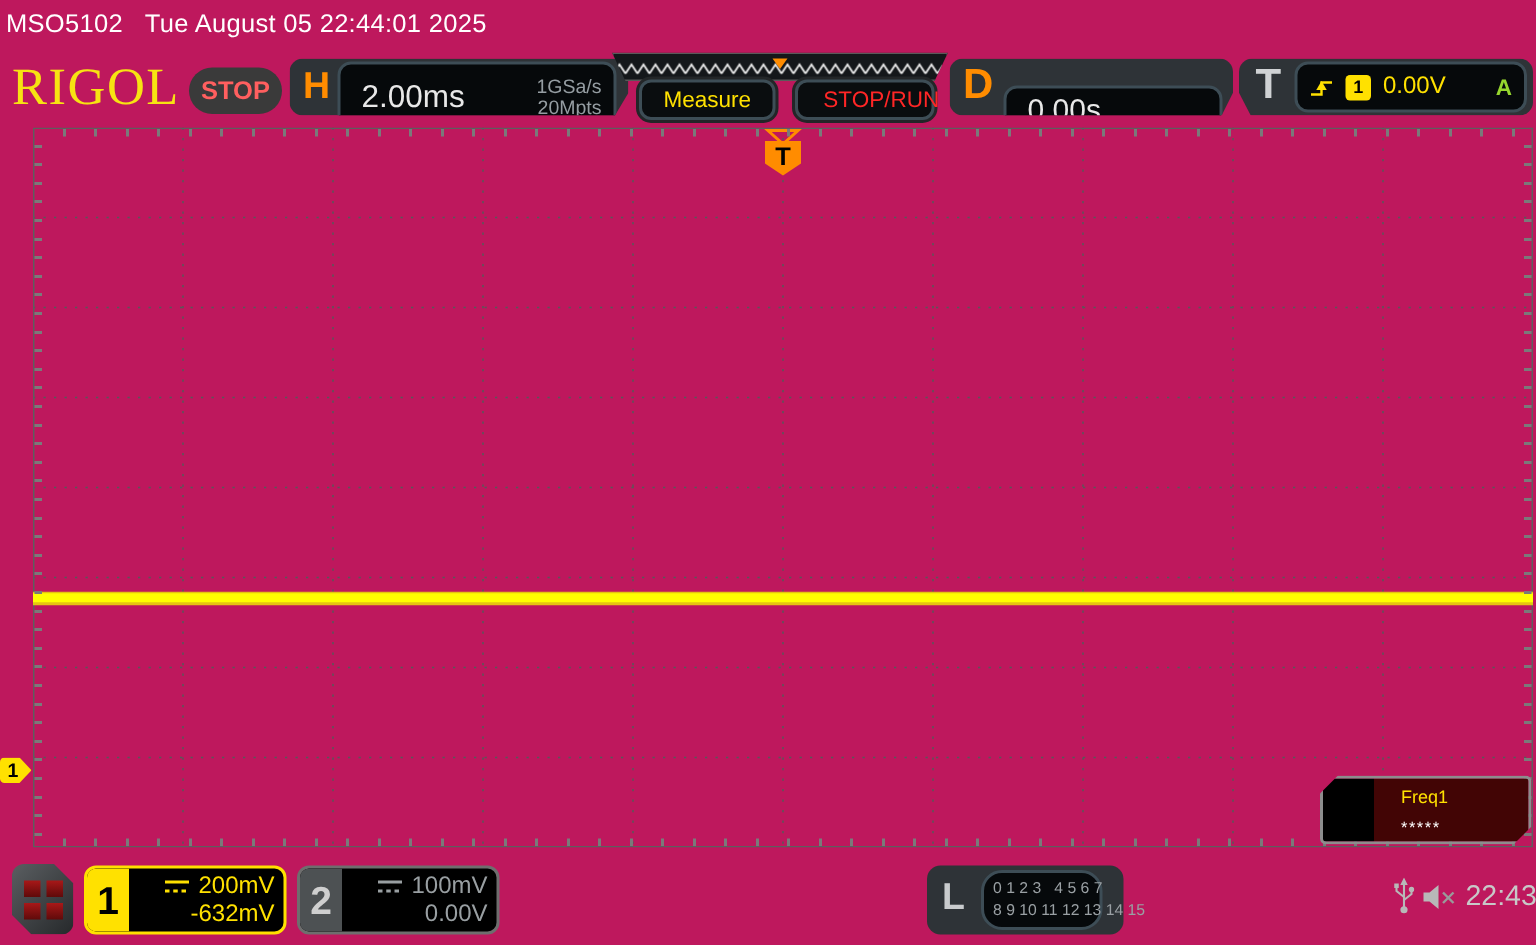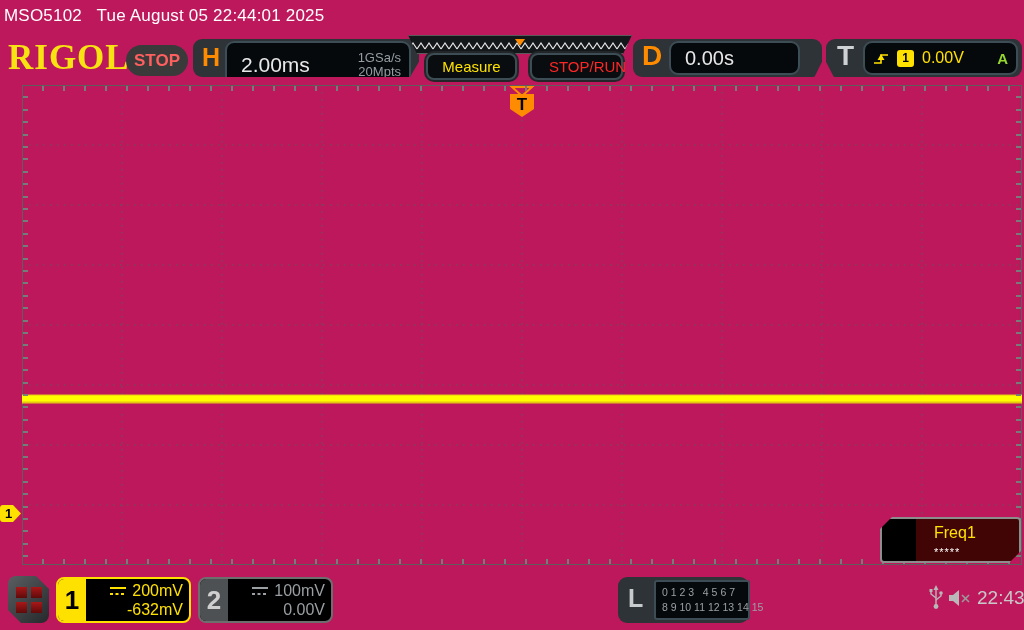--- a/index.html
+++ b/index.html
@@ -7,21 +7,21 @@
               font-family:"Liberation Sans", sans-serif; }
   .abs { position:absolute; }
   #stage { position:relative; width:1024px; height:630px; background:#be185d; }
 
   
   #titlebar { left:4px; top:6px; color:#ffffff; font-size:17px; letter-spacing:0.2px; }
   #titlebar .model { margin-right:10px; }
 
   
   #logo { left:8px; top:38px; color:#f7e312; font-family:"Liberation Serif", serif;
-          font-weight:700; font-size:35px; letter-spacing:1px; }
+          font-weight:400; font-size:35px; letter-spacing:1px; }
   #runstate { left:126px; top:45px; width:62px; height:31px; background:#3a3a3a;
               border-radius:16px; display:flex; align-items:center; justify-content:center;
               color:#ff5f5f; font-weight:bold; font-size:17px; }
 
   .tab { background:#2e3337; border-radius:9px; }
   .tab-letter { position:absolute; font-weight:bold; }
   .inner-box { position:absolute; background:#06090b; border:2px solid #3d4d56;
                border-radius:9px; display:flex; align-items:center; }
 
   #h-group  { left:193px; top:39px; width:226px; height:38px;
@@ -38,21 +38,21 @@
 
   .hdr-btn { background:#0a0d0f; border:2px solid #3d4d56; border-radius:8px;
              display:flex; align-items:center; justify-content:center;
              font-weight:normal; font-size:15px; box-shadow:0 0 0 2px #232628; }
   #measure-btn { left:426px; top:53px; width:91px; height:27px; color:#ffe100; }
   #stoprun-btn { left:530px; top:53px; width:93px; height:27px; color:#ff2626;padding-left:22px; }
 
   #d-group { left:633px; top:39px; width:189px; height:38px;
              clip-path:polygon(0 0,100% 0,100% 60%,96% 100%,0 100%); }
   #d-group .tab-letter { left:9px; top:1px; font-size:28px; color:#ff8c00; }
-  #d-group .inner-box { left:36px; top:2px; width:131px; height:34px; }
+  #d-group .inner-box { left:36px; top:18px; width:146px; height:34px; }
   #d-value { color:#e8e8e8; font-size:20px; margin-left:14px; }
 
   #t-group { left:826px; top:39px; width:196px; height:38px;
              clip-path:polygon(0 0,100% 0,100% 100%,4% 100%,0 60%); }
   #t-group .tab-letter { left:11px; top:1px; font-size:28px; color:#cfd2d4; }
   #t-group .inner-box { left:37px; top:2px; width:155px; height:34px; gap:8px; padding:0 8px; }
   #t-badge { width:17px; height:17px; background:#ffe100; color:#000; border-radius:3px;
              font-size:12px; font-weight:bold; display:flex; align-items:center; justify-content:center; }
   #t-level { color:#ffe100; font-size:16px; }
   #t-mode  { margin-left:auto; color:#96d62e; font-weight:bold; font-size:15px; }
@@ -68,21 +68,21 @@
   #ch1-marker { left:0; top:505px; width:21px; height:17px; background:#ffe100;
                 clip-path:polygon(0 0,62% 0,100% 50%,62% 100%,0 100%);
                 color:#000; font-size:13px; font-weight:bold;
                 display:flex; align-items:center; padding-left:5px; border-radius:3px; }
 
   
   #freq-box { left:880px; top:517px; width:141px; height:46px;
               border:2px solid #8d8d8d; border-radius:4px;
               background:linear-gradient(90deg, #000 0 34px, #420505 34px);
               clip-path:polygon(12px 0,100% 0,100% calc(100% - 12px),calc(100% - 12px) 100%,0 100%,0 12px); }
-  #freq-name { position:absolute; left:52px; top:5px; color:#ffe100; font-size:16px; }
+  #freq-name { position:absolute; left:52px; top:5px; color:#ffe100; font-size:12px; }
   #freq-value { position:absolute; left:52px; top:27px; color:#ffffff; font-size:11px; letter-spacing:1px; }
 
   
   #nav-grid-btn { left:8px; top:576px; width:41px; height:47px;
                   background:linear-gradient(135deg,#5a5e61 0%,#26292b 100%);
                   clip-path:polygon(0 0,calc(100% - 13px) 0,100% 13px,100% 100%,13px 100%,0 calc(100% - 13px));
                   border-radius:8px; display:flex; align-items:center; justify-content:center; }
   #nav-grid-btn .sq-wrap { display:grid; grid-template-columns:11px 11px; grid-gap:4px; }
   #nav-grid-btn .sq { width:11px; height:11px; background:linear-gradient(180deg,#a81818,#5f0a0a); }
 
@@ -94,23 +94,23 @@
   .ch-line1 { display:flex; align-items:center; justify-content:flex-end; gap:5px; }
   #ch1-badge { left:56px; width:135px; border:2px solid #ffe100; }
   #ch1-badge .ch-id { background:#ffe100; color:#000; }
   #ch1-badge .ch-vals { color:#ffe100; }
   #ch2-badge { left:198px; width:135px; border:2px solid #6e6e6e; }
   #ch2-badge .ch-id { background:#4d5153; color:#cfcfcf; }
   #ch2-badge .ch-vals { color:#999fa2; }
 
   #l-group { left:618px; top:577px; width:131px; height:46px; }
   #l-group .tab-letter { left:10px; top:7px; font-size:25px; color:#c8cbcd; }
-  #l-group .inner-box { left:36px; top:3px; width:96px; height:40px;
+  #l-group .inner-box { left:36px; top:3px; width:81px; height:40px;
                         flex-direction:column; align-items:flex-start; justify-content:center;
-                        padding:0 6px; border-radius:3px; }
+                        padding:0 6px; border-radius:14px; }
   #l-group .l-row { color:#9aa0a4; font-size:10.5px; line-height:15px; white-space:pre; }
 
   #usb-icon { left:929px; top:585px; }
   #mute-icon { left:948px; top:589px; }
   #clock { left:977px; top:587px; color:#c8c8c8; font-size:19px; }
 </style>
 </head>
 <body>
 
 <div id="stage">

